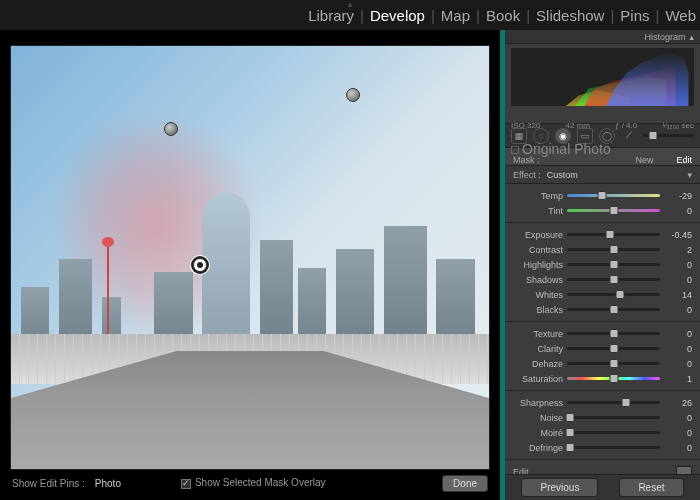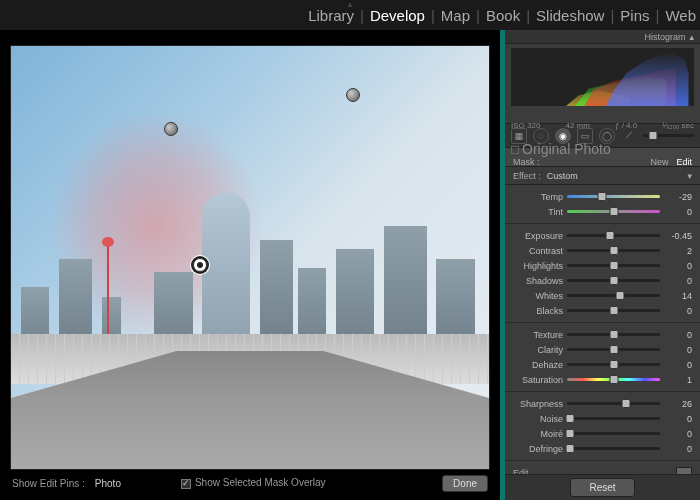--- a/index.html
+++ b/index.html
@@ -40,22 +40,22 @@
 .hr{left:40%;width:50%;height:70%;background:linear-gradient(transparent,rgba(255,50,50,.7));clip-path:polygon(0 100%,10% 60%,30% 40%,50% 30%,70% 20%,85% 10%,100% 5%,100% 100%)}
 .hg{left:35%;width:50%;height:60%;background:linear-gradient(transparent,rgba(50,255,50,.6));clip-path:polygon(0 100%,15% 50%,40% 35%,60% 25%,80% 15%,100% 25%,100% 100%)}
 .hb{left:52%;width:45%;height:95%;background:linear-gradient(transparent,rgba(80,120,255,.8));clip-path:polygon(0 100%,10% 70%,25% 40%,45% 20%,65% 8%,80% 3%,95% 15%,100% 40%,100% 100%)}
 .hy{left:30%;width:35%;height:45%;background:linear-gradient(transparent,rgba(255,220,50,.6));clip-path:polygon(0 100%,20% 60%,50% 40%,80% 55%,100% 70%,100% 100%)}
 .hinfo{display:flex;justify-content:space-between;font-size:8px;color:#888;margin-top:15px}
 .orig{font-size:14px;color:#888;margin-top:11px}
 .tools{height:24px;background:#333;border-bottom:1px solid #222;display:flex;align-items:center;padding:0 6px;gap:6px}
 .tico{width:16px;height:16px;border:1px solid #555;border-radius:2px;display:flex;align-items:center;justify-content:center;font-size:9px;color:#999;cursor:pointer}
 .tico.sel{background:#555;color:#fff}
 .tico.round{border-radius:50%}
-.maskbar{height:18px;background:#454545;display:flex;align-items:flex-start;padding:9px 8px;font-size:9px;border-bottom:1px solid #222}
-.maskbar .r{margin-left:auto;display:flex;gap:8px}
+.maskbar{height:18px;background:#454545;display:flex;align-items:flex-end;padding:0 8px;font-size:9px;border-bottom:1px solid #222}
+.maskbar .r{margin-left:auto;display:flex;gap:23px}
 .effect{height:18px;background:#3a3a3a;display:flex;align-items:center;padding:0 8px;font-size:9px;border-bottom:1px solid #222}
 .sliders{flex:1;overflow-y:auto;padding:4px 8px}
 .sliders::-webkit-scrollbar{width:0}
 .srow{display:flex;align-items:center;height:15px;gap:4px}
 .srow .lbl{width:50px;text-align:right;font-size:9px;color:#bbb}
 .srow .val{width:28px;text-align:right;font-size:9px;color:#ccc}
 .track{flex:1;height:3px;background:#222;position:relative;border-radius:2px}
 .track.temp{background:linear-gradient(90deg,#48d,#dd8)}
 .track.tint{background:linear-gradient(90deg,#5c5,#c5c)}
 .track.sat{background:linear-gradient(90deg,#888,#f55,#ff5,#5f5,#5ff,#55f,#f5f)}
@@ -285,16 +285,17 @@
           <span class="val">0</span>
         </div>
         <div class="sdiv"></div>
         <div class="colorrow">
           <span>Edit</span>
           <span class="cswatch"></span>
         </div>
       </div>
 
     <div class="pbtns">
+      <span class="pbtn">Previous</span>
       <span class="pbtn">Reset</span>
     </div>
   </div>
 </div>
 
 </body></html>

